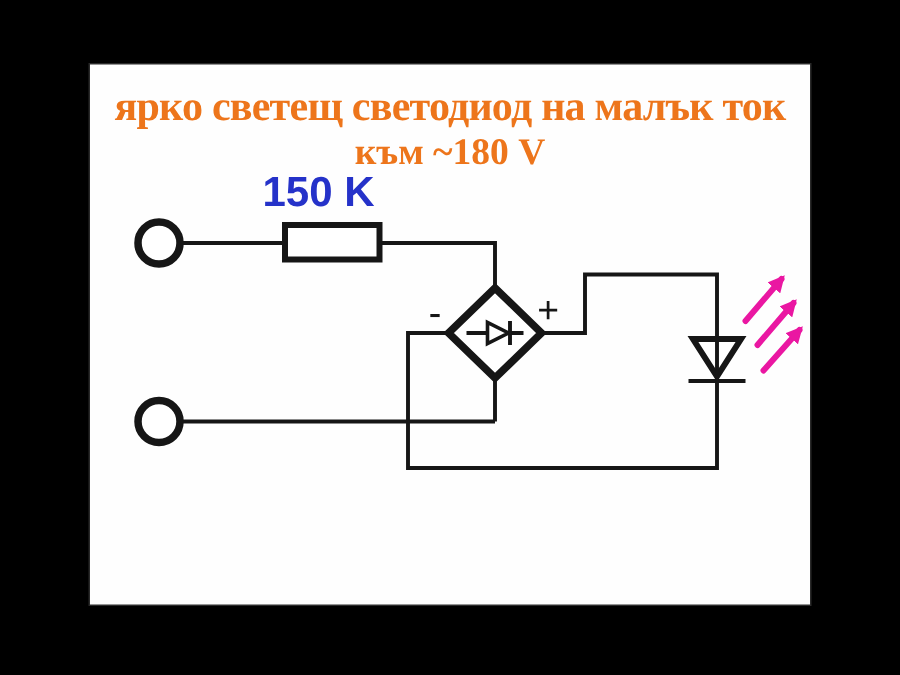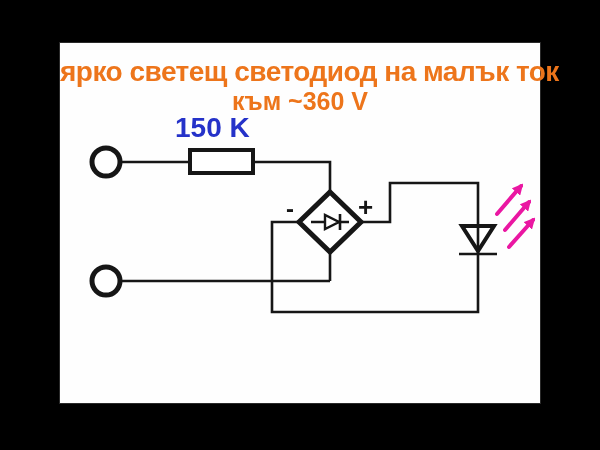--- a/index.html
+++ b/index.html
@@ -17,21 +17,21 @@
     background:var(--background);
     font-family:"Liberation Sans", sans-serif;
     position:relative;
   }
   .frame{position:absolute;inset:0;width:600px;height:450px;}
   .paper{
     position:absolute;left:60px;top:43px;width:480px;height:360px;
     background:var(--paper);
     box-shadow:0 0 0 1px #2a2a2a;
   }
-  .txt{position:absolute;font-weight:bold;white-space:nowrap;line-height:1;}
+  .txt{position:absolute;font-weight:bold;white-space:nowrap;line-height:1;font-family:Liberation Serif, serif;}
   .title1{
     left:60px;top:58px;width:480px;text-align:center;
     font-size:28px;letter-spacing:-0.5px;color:var(--title-orange);
   }
   .title2{
     left:60px;top:89px;width:480px;text-align:center;
     font-size:25px;color:var(--title-orange);
   }
   .rlabel{
     left:175px;top:114px;font-size:28px;
@@ -106,18 +106,18 @@
     </g>
 
     <g>
       <path class="ray" d="M497,214 L521,186" marker-end="url(#ah)"></path>
       <path class="ray" d="M505,230 L529,202" marker-end="url(#ah)"></path>
       <path class="ray" d="M509,247 L533,220" marker-end="url(#ah)"></path>
     </g>
   </svg>
 
   <div class="txt title1">ярко светещ светодиод на малък ток</div>
-  <div class="txt title2">към ~360 V</div>
+  <div class="txt title2">към ~180 V</div>
   <div class="txt rlabel">150 K</div>
   <div class="txt minus">-</div>
   <div class="txt plus">+</div>
 
 </div>
 
 </body></html>

